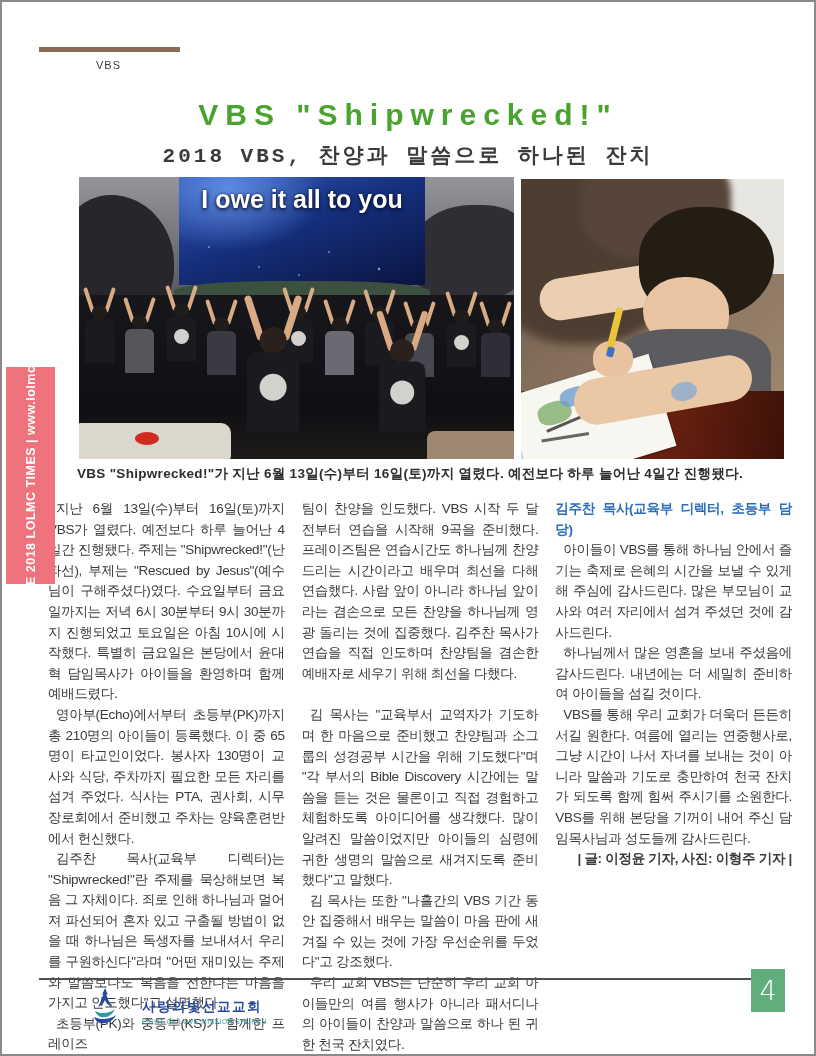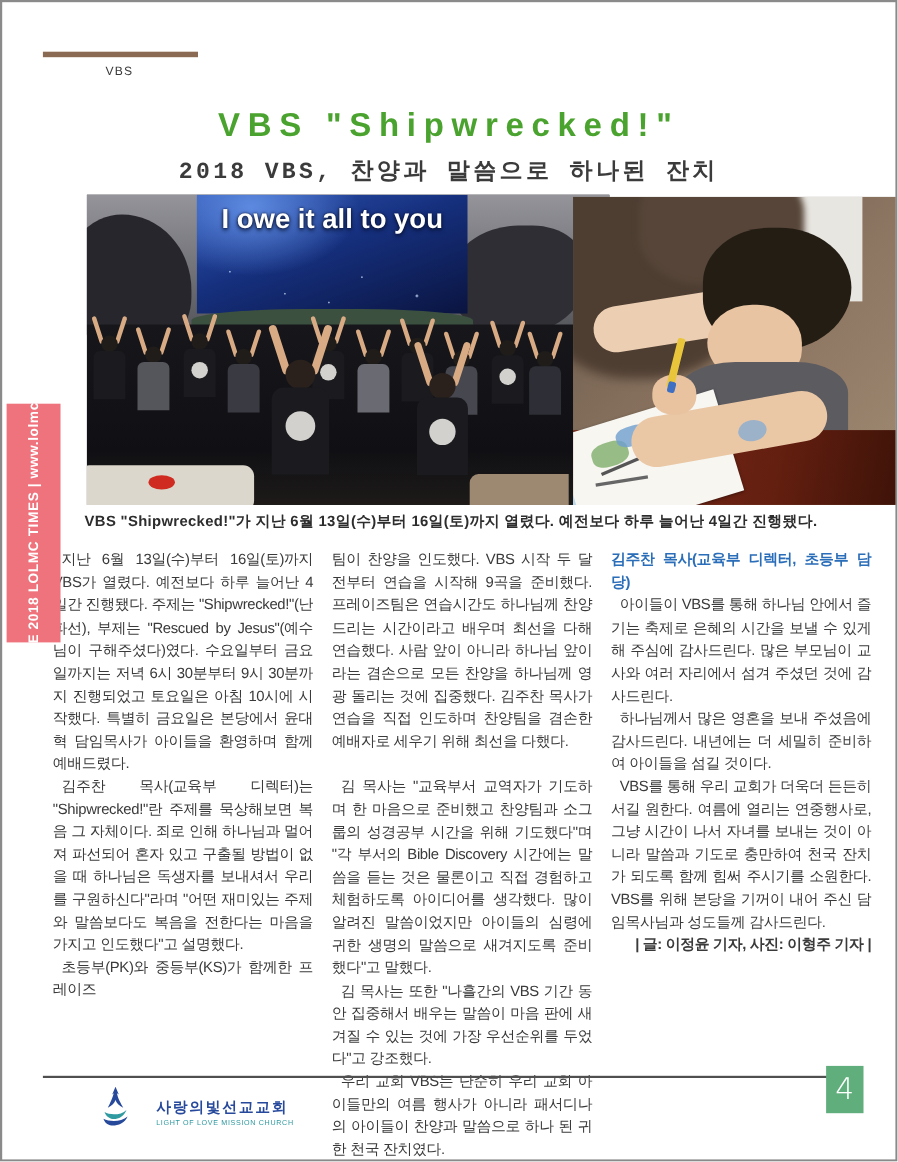--- a/index.html
+++ b/index.html
@@ -9,21 +9,21 @@
     font-family:"Liberation Sans","DejaVu Sans",sans-serif;overflow:hidden;
   }
   
   .brown-bar{position:absolute;left:37px;top:45px;width:141px;height:5px;background:#8a6a52;}
   .section-label{position:absolute;left:94px;top:57px;font-size:11px;color:#3a3a3a;letter-spacing:1px;}
   .title{position:absolute;left:0;top:96px;width:100%;text-align:center;
     color:#4aa32e;font-size:30px;font-weight:bold;letter-spacing:7px;}
   .subtitle{position:absolute;left:0;top:139px;width:100%;text-align:center;
     color:#3b3b3b;font-size:21px;font-weight:bold;letter-spacing:3px;font-family:Liberation Mono, monospace;}
   
-  .photo{position:absolute;overflow:hidden;background:#1c1c20;padding-left:40px;}
+  .photo{position:absolute;overflow:hidden;background:#1c1c20;}
   .photo-left{left:77px;top:175px;width:435px;height:282px;}
   .photo-right{left:519px;top:177px;width:263px;height:280px;background:#7a6753;}
   .pl-wall{position:absolute;left:0;top:0;width:100%;height:125px;background:linear-gradient(#94949a,#55555c);}
   .pl-rock-l{position:absolute;left:-20px;top:18px;width:115px;height:125px;background:#26262c;border-radius:45% 55% 40% 50%;}
   .pl-rock-r{position:absolute;left:330px;top:28px;width:125px;height:100px;background:#2e2e34;border-radius:50% 40% 55% 45%;}
   .pl-screen{position:absolute;left:100px;top:0;width:246px;height:108px;
     background:
       radial-gradient(2px 2px at 30px 70px,#cfe0ff 0%,transparent 60%),
       radial-gradient(2px 2px at 80px 90px,#cfe0ff 0%,transparent 60%),
       radial-gradient(2px 2px at 150px 75px,#cfe0ff 0%,transparent 60%),
@@ -215,20 +215,21 @@
     <div class="pr-fist"></div>
     <div class="pr-pencil"></div>
     <div class="pr-pencil-tip"></div>
   </div>
 
   <div class="caption">VBS "Shipwrecked!"가 지난 6월 13일(수)부터 16일(토)까지 열렸다. 예전보다 하루 늘어난 4일간 진행됐다.</div>
 
   <div class="columns">
     <div class="col">
       <p class="ind">지난 6월 13일(수)부터 16일(토)까지 VBS가 열렸다. 예전보다 하루 늘어난 4일간 진행됐다. 주제는 "Shipwrecked!"(난파선), 부제는 "Rescued by Jesus"(예수님이 구해주셨다)였다. 수요일부터 금요일까지는 저녁 6시 30분부터 9시 30분까지 진행되었고 토요일은 아침 10시에 시작했다. 특별히 금요일은 본당에서 윤대혁 담임목사가 아이들을 환영하며 함께 예배드렸다.</p>
+      <p class="ind">영아부(Echo)에서부터 초등부(PK)까지 총 210명의 아이들이 등록했다. 이 중 65명이 타교인이었다. 봉사자 130명이 교사와 식당, 주차까지 필요한 모든 자리를 섬겨 주었다. 식사는 PTA, 권사회, 시무장로회에서 준비했고 주차는 양육훈련반에서 헌신했다.</p>
       <p class="ind">김주찬 목사(교육부 디렉터)는 "Shipwrecked!"란 주제를 묵상해보면 복음 그 자체이다. 죄로 인해 하나님과 멀어져 파선되어 혼자 있고 구출될 방법이 없을 때 하나님은 독생자를 보내셔서 우리를 구원하신다"라며 "어떤 재미있는 주제와 말씀보다도 복음을 전한다는 마음을 가지고 인도했다"고 설명했다.</p>
       <p class="ind">초등부(PK)와 중등부(KS)가 함께한 프레이즈</p>
     </div>
     <div class="col">
       <p>팀이 찬양을 인도했다. VBS 시작 두 달 전부터 연습을 시작해 9곡을 준비했다. 프레이즈팀은 연습시간도 하나님께 찬양 드리는 시간이라고 배우며 최선을 다해 연습했다. 사람 앞이 아니라 하나님 앞이라는 겸손으로 모든 찬양을 하나님께 영광 돌리는 것에 집중했다. 김주찬 목사가 연습을 직접 인도하며 찬양팀을 겸손한 예배자로 세우기 위해 최선을 다했다.</p>
       <p class="ind gap">김 목사는 "교육부서 교역자가 기도하며 한 마음으로 준비했고 찬양팀과 소그룹의 성경공부 시간을 위해 기도했다"며 "각 부서의 Bible Discovery 시간에는 말씀을 듣는 것은 물론이고 직접 경험하고 체험하도록 아이디어를 생각했다. 많이 알려진 말씀이었지만 아이들의 심령에 귀한 생명의 말씀으로 새겨지도록 준비했다"고 말했다.</p>
       <p class="ind">김 목사는 또한 "나흘간의 VBS 기간 동안 집중해서 배우는 말씀이 마음 판에 새겨질 수 있는 것에 가장 우선순위를 두었다"고 강조했다.</p>
       <p class="ind">우리 교회 VBS는 단순히 우리 교회 아이들만의 여름 행사가 아니라 패서디나의 아이들이 찬양과 말씀으로 하나 된 귀한 천국 잔치였다.</p>
     </div>
     <div class="col">

